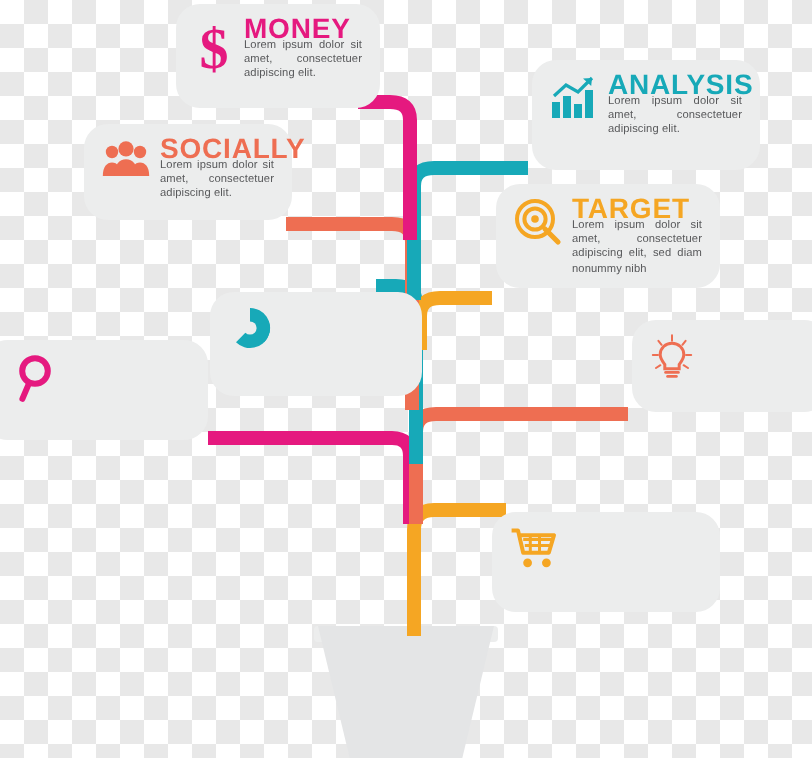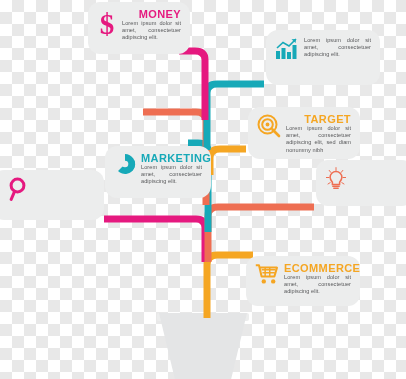--- a/index.html
+++ b/index.html
@@ -24,22 +24,22 @@
     box-sizing:border-box;
     display:flex;
     align-items:flex-start;
     gap:5px;
     padding:7px 9px;
   }
   .card.flat-l{border-top-left-radius:12px;border-bottom-left-radius:12px;}
   .ico{flex:0 0 auto;display:block;}
   .txtwrap{flex:1 1 auto;min-width:0;}
   .ttl{
-    font-size:11px;font-weight:bold;letter-spacing:.4px;
-    line-height:10px;margin:0 0 1px 0;text-transform:uppercase;text-align:right;
+    font-size:14px;font-weight:bold;letter-spacing:.4px;
+    line-height:10px;margin:0 0 1px 0;text-transform:uppercase;
   }
   .body{
     font-size:5.6px;line-height:7.2px;color:#58595b;
     text-align:justify;margin:0;
     letter-spacing:.05px;
   }
   .pot{
     position:absolute;left:159px;top:313px;width:88px;height:66px;
     background:#e4e5e6;
     clip-path:polygon(0% 0%, 100% 0%, 82% 100%, 18% 100%);
@@ -92,48 +92,59 @@
   <div class="card" style="left:266px;top:30px;width:114px;height:55px;">
     <svg class="ico" width="24" height="24" viewBox="0 0 24 24">
       <rect x="1" y="14" width="4" height="8" fill="#17A9B8"></rect>
       <rect x="6.5" y="11" width="4" height="11" fill="#17A9B8"></rect>
       <rect x="12" y="15" width="4" height="7" fill="#17A9B8"></rect>
       <rect x="17.5" y="8" width="4" height="14" fill="#17A9B8"></rect>
       <polyline points="2,11 8,5.5 14,9 21,2" fill="none" stroke="#17A9B8" stroke-width="1.6"></polyline>
       <polygon points="21,2 16.5,2.2 20.6,6" fill="#17A9B8"></polygon>
     </svg>
     <div class="txtwrap">
+      <div class="ttl" style="color:#17A9B8;">ANALYSIS</div>
       <div class="body">Lorem ipsum dolor sit amet, consectetuer adipiscing elit.</div>
     </div>
   </div>
 
+  <div class="card" style="left:42px;top:62px;width:104px;height:48px;">
+    <svg class="ico" width="24" height="20" viewBox="0 0 24 20">
+      <circle cx="5" cy="7" r="3.1" fill="#EE6E52"></circle>
+      <path d="M0.4,19 C0.4,14.4 2.4,12.2 5,12.2 C7.6,12.2 9.6,14.4 9.6,19 Z" fill="#EE6E52"></path>
+      <circle cx="19" cy="7" r="3.1" fill="#EE6E52"></circle>
+      <path d="M14.4,19 C14.4,14.4 16.4,12.2 19,12.2 C21.6,12.2 23.6,14.4 23.6,19 Z" fill="#EE6E52"></path>
+      <circle cx="12" cy="5.4" r="3.8" fill="#EE6E52"></circle>
+      <path d="M6.2,19 C6.2,13.3 8.6,10.6 12,10.6 C15.4,10.6 17.8,13.3 17.8,19 Z" fill="#EE6E52"></path>
+    </svg>
+    <div class="txtwrap">
+      <div class="ttl" style="color:#EE6E52;">SOCIALLY</div>
+      <div class="body">Lorem ipsum dolor sit amet, consectetuer adipiscing elit.</div>
+    </div>
+  </div>
 
-  <div class="card" style="left:248px;top:107px;width:112px;height:52px;">
+  <div class="card" style="left:248px;top:92px;width:112px;height:52px;">
     <svg class="ico" width="24" height="24" viewBox="0 0 24 24">
       <circle cx="10.5" cy="10.5" r="9" fill="none" stroke="#F5A623" stroke-width="2"></circle>
       <circle cx="10.5" cy="10.5" r="5.3" fill="none" stroke="#F5A623" stroke-width="2"></circle>
       <circle cx="10.5" cy="10.5" r="1.9" fill="#F5A623"></circle>
       <line x1="15.5" y1="15.5" x2="22" y2="22" stroke="#F5A623" stroke-width="2.6" stroke-linecap="round"></line>
     </svg>
     <div class="txtwrap">
       <div class="ttl" style="color:#F5A623;">TARGET</div>
       <div class="body">Lorem ipsum dolor sit amet, consectetuer adipiscing elit, sed diam nonummy nibh</div>
     </div>
   </div>
 
   <div class="card" style="left:105px;top:146px;width:106px;height:52px;">
     <svg class="ico" width="22" height="22" viewBox="0 0 22 22">
       <path d="M11,11 L11,1 A10,10 0 1,1 4,18.1 Z" fill="#17A9B8"></path>
       <path d="M11,11 L18.1,18.1 A10,10 0 0,0 20.4,7.6 Z" fill="#17A9B8"></path>
       <circle cx="11" cy="11" r="3.3" fill="#ECEDED"></circle>
     </svg>
-    <div class="txtwrap">
-      <div class="ttl" style="color:#17A9B8;">MARKETING</div>
-      <div class="body">Lorem ipsum dolor sit amet, consectetuer adipiscing elit.</div>
-    </div>
   </div>
 
   <div class="card flat-l" style="left:-8px;top:170px;width:112px;height:50px;padding-left:16px;">
     <svg class="ico" width="20" height="24" viewBox="0 0 20 24">
       <circle cx="9.5" cy="8.5" r="6.4" fill="none" stroke="#E5197F" stroke-width="3"></circle>
       <line x1="6.6" y1="14.4" x2="3.2" y2="22.4" stroke="#E5197F" stroke-width="3" stroke-linecap="round"></line>
     </svg>
   </div>
 
   <div class="card" style="left:316px;top:160px;width:98px;height:46px;">
@@ -156,19 +167,15 @@
   <div class="card" style="left:246px;top:256px;width:114px;height:50px;">
     <svg class="ico" width="24" height="22" viewBox="0 0 24 22">
       <path d="M0.8,2.2 L4,2.2 L6.6,13.4 L19.4,13.4 L22,4.6 L5,4.6" fill="none" stroke="#F5A623" stroke-width="2" stroke-linejoin="round"></path>
       <rect x="6.6" y="6" width="14" height="1.5" fill="#F5A623"></rect>
       <rect x="7.4" y="9" width="12.4" height="1.5" fill="#F5A623"></rect>
       <rect x="9.4" y="4.8" width="1.5" height="8.4" fill="#F5A623"></rect>
       <rect x="14" y="4.8" width="1.5" height="8.4" fill="#F5A623"></rect>
       <circle cx="8.8" cy="18.4" r="2.2" fill="#F5A623"></circle>
       <circle cx="18.2" cy="18.4" r="2.2" fill="#F5A623"></circle>
     </svg>
-    <div class="txtwrap">
-      <div class="ttl" style="color:#F5A623;">ECOMMERCE</div>
-      <div class="body">Lorem ipsum dolor sit amet, consectetuer adipiscing elit.</div>
-    </div>
   </div>
 
 </div>
 
 </body></html>

